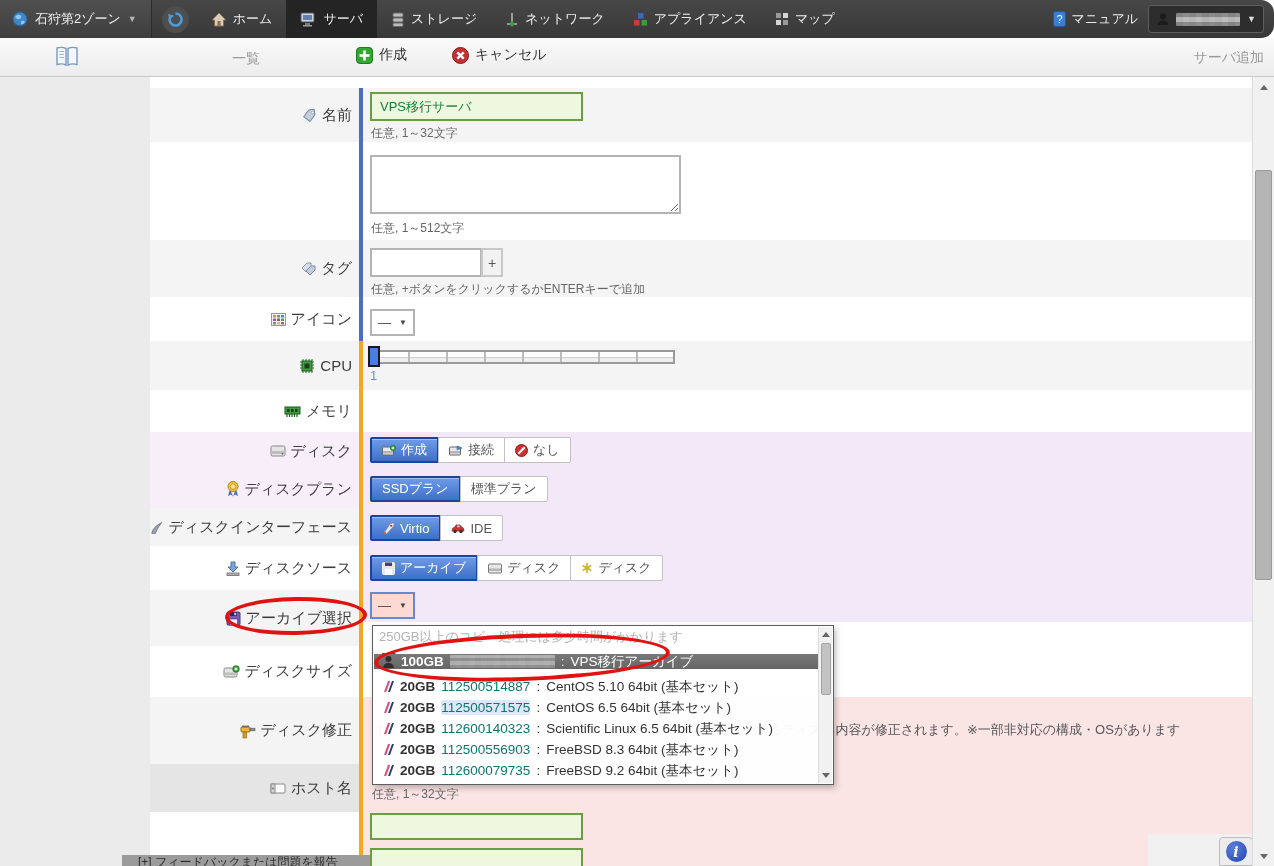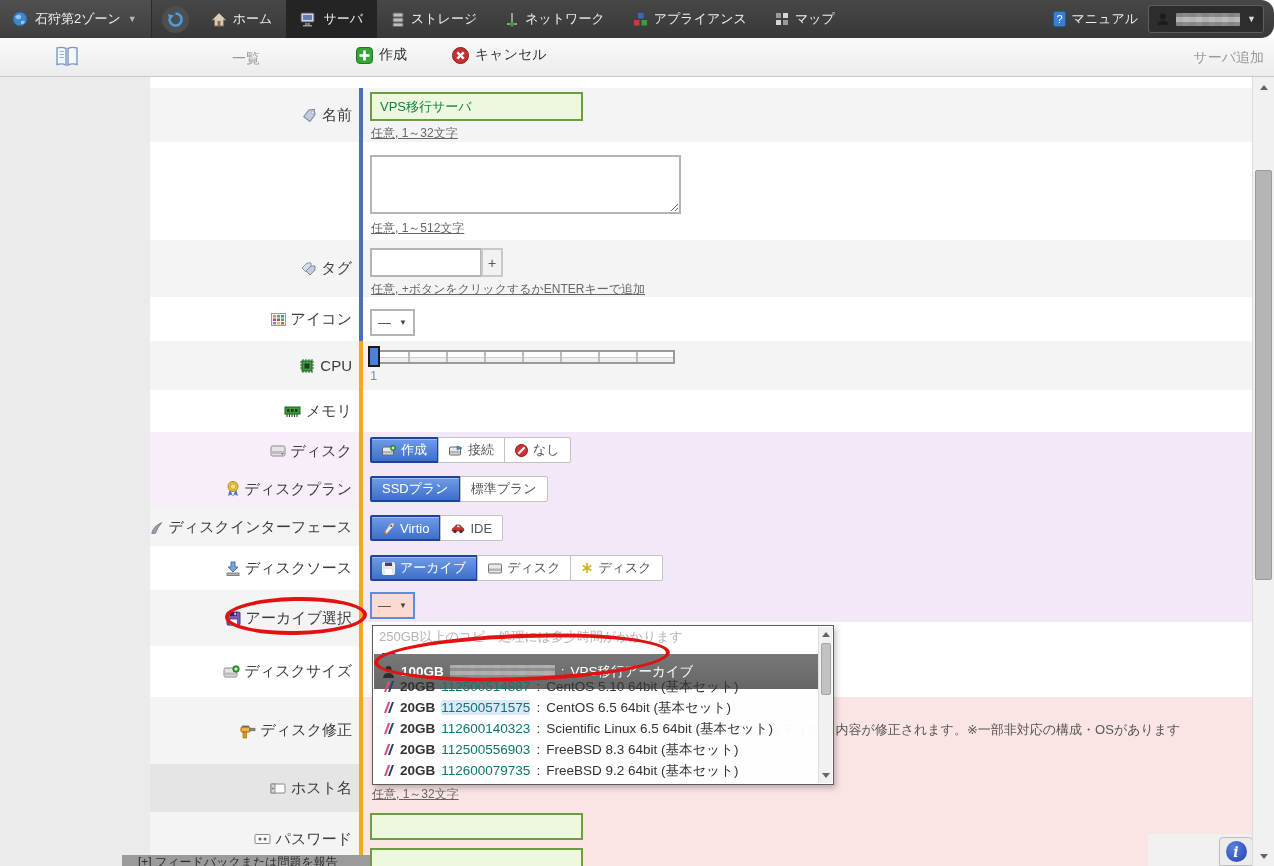--- a/index.html
+++ b/index.html
@@ -30,21 +30,21 @@
   .muted { color:#9a9a9a; }
 
   
   .sidebar { position:absolute; left:0; top:77px; width:150px; height:789px; background:#ebebeb; }
 
   
   .lbl-row { position:absolute; left:150px; width:210px; }
   .row-label { width:100%; height:100%; display:flex; align-items:center; justify-content:flex-end; gap:5px; padding-right:8px; font-size:15px; color:#3c3c3c; white-space:nowrap; }
   .field-band { position:absolute; left:360px; width:892px; }
   .divider { position:absolute; left:359px; width:4px; }
-  .hint { position:absolute; font-size:12px; color:#666; white-space:nowrap;text-decoration:underline; }
+  .hint { position:absolute; font-size:12px; color:#666; white-space:nowrap; }
 
   .green-input { position:absolute; background:#edf8df; border:2px solid #6b9e43; font-size:13px; color:#15803d; padding:0 8px; outline:none; font-family:inherit; }
   .gray-input { position:absolute; background:#fff; border:2px solid #b4b4b4; font-size:13px; padding:0 6px; outline:none; font-family:inherit; }
   textarea.gray-input { resize:both; }
   .plus-btn { position:absolute; width:22px; height:29px; background:#f2f2f2; border:2px solid #c8c8c8; color:#555; font-size:14px; display:flex; align-items:center; justify-content:center; cursor:pointer; }
 
   .selectbox { position:absolute; height:27px; background:#fff; border:2px solid #b4b4b4; display:flex; align-items:center; gap:8px; padding:0 6px; cursor:pointer; font-size:13px; color:#444; }
   .selectbox .caret { font-size:8px; color:#444; }
   .selectbox.pink { background:#fcd9d2; border-color:#5b8dd9; }
 
@@ -336,30 +336,20 @@
   <div class="lbl-row" style="top:764px;height:48px;background:#e5e5e5">
     <div class="row-label">
         <svg width="16" height="11" viewBox="0 0 16 11">
           <rect x="1" y="1" width="14" height="9" rx="1" fill="#fdfdfd" stroke="#8a8a8a"></rect>
           <rect x="1" y="1" width="4" height="9" fill="#d5d5d5" stroke="#8a8a8a"></rect>
           <circle cx="3" cy="5.5" r="1" fill="#777"></circle>
         </svg>
         <span>ホスト名</span>
       </div>
   </div>
-  <div class="lbl-row" style="top:812px;height:54px;background:#f4f4f4">
-    <div class="row-label">
-        <svg width="17" height="12" viewBox="0 0 17 12">
-          <rect x="1" y="1.5" width="15" height="9" rx="1" fill="#fdfdfd" stroke="#8a8a8a"></rect>
-          <circle cx="6" cy="6" r="1.5" fill="#666"></circle>
-          <circle cx="11" cy="6" r="1.5" fill="#666"></circle>
-        </svg>
-        <span>パスワード</span>
-      </div>
-  </div>
 
   <div class="field-band" style="top:88px;height:54px;background:#f4f4f4"></div>
   <div class="field-band" style="top:240px;height:57px;background:#f4f4f4"></div>
   <div class="field-band" style="top:341px;height:49px;background:#f4f4f4"></div>
   <div class="field-band" style="top:432px;height:190px;background:#f3e8f8"></div>
   <div class="field-band" style="top:697px;height:169px;background:#fbe4e4"></div>
   <div class="abs" style="left:1148px;top:834px;width:104px;height:32px;background:#f0f0f0"></div>
 
   <div class="divider" style="top:88px;height:253px;background:#4d6fba"></div>
   <div class="divider" style="top:341px;height:525px;background:#f5a623"></div>
@@ -474,21 +464,21 @@
   <div class="hint" style="left:372px;top:786px;z-index:6">任意, 1～32文字</div>
 
   <input class="green-input" style="left: 370px; top: 813px; width: 213px; height: 27px; z-index: 6;">
   <input class="green-input" style="left: 370px; top: 848px; width: 213px; height: 27px; z-index: 6;">
 
   <div class="dropdown">
     <div class="dd-hint">250GB以上のコピー処理には多少時間がかかります</div>
     <div class="dd-item" style="top:16px">
         <span>—</span>
       </div>
-    <div class="dd-item selrow" style="top:28px;height:35px">
+    <div class="dd-item selrow" style="top:28px;height:15px">
       <svg width="13" height="14" viewBox="0 0 13 14">
           <circle cx="6.5" cy="4" r="3" fill="#2e2e2e"></circle>
           <path d="M1 13 Q1.5 8 6.5 8 Q11.5 8 12 13 Z" fill="#2e2e2e"></path>
         </svg>
       <b>100GB</b>
       <span class="dd-blur"></span>
       <span>:</span>
       <span>VPS移行アーカイブ</span>
     </div>
     <div class="dd-item" style="top:50px">

